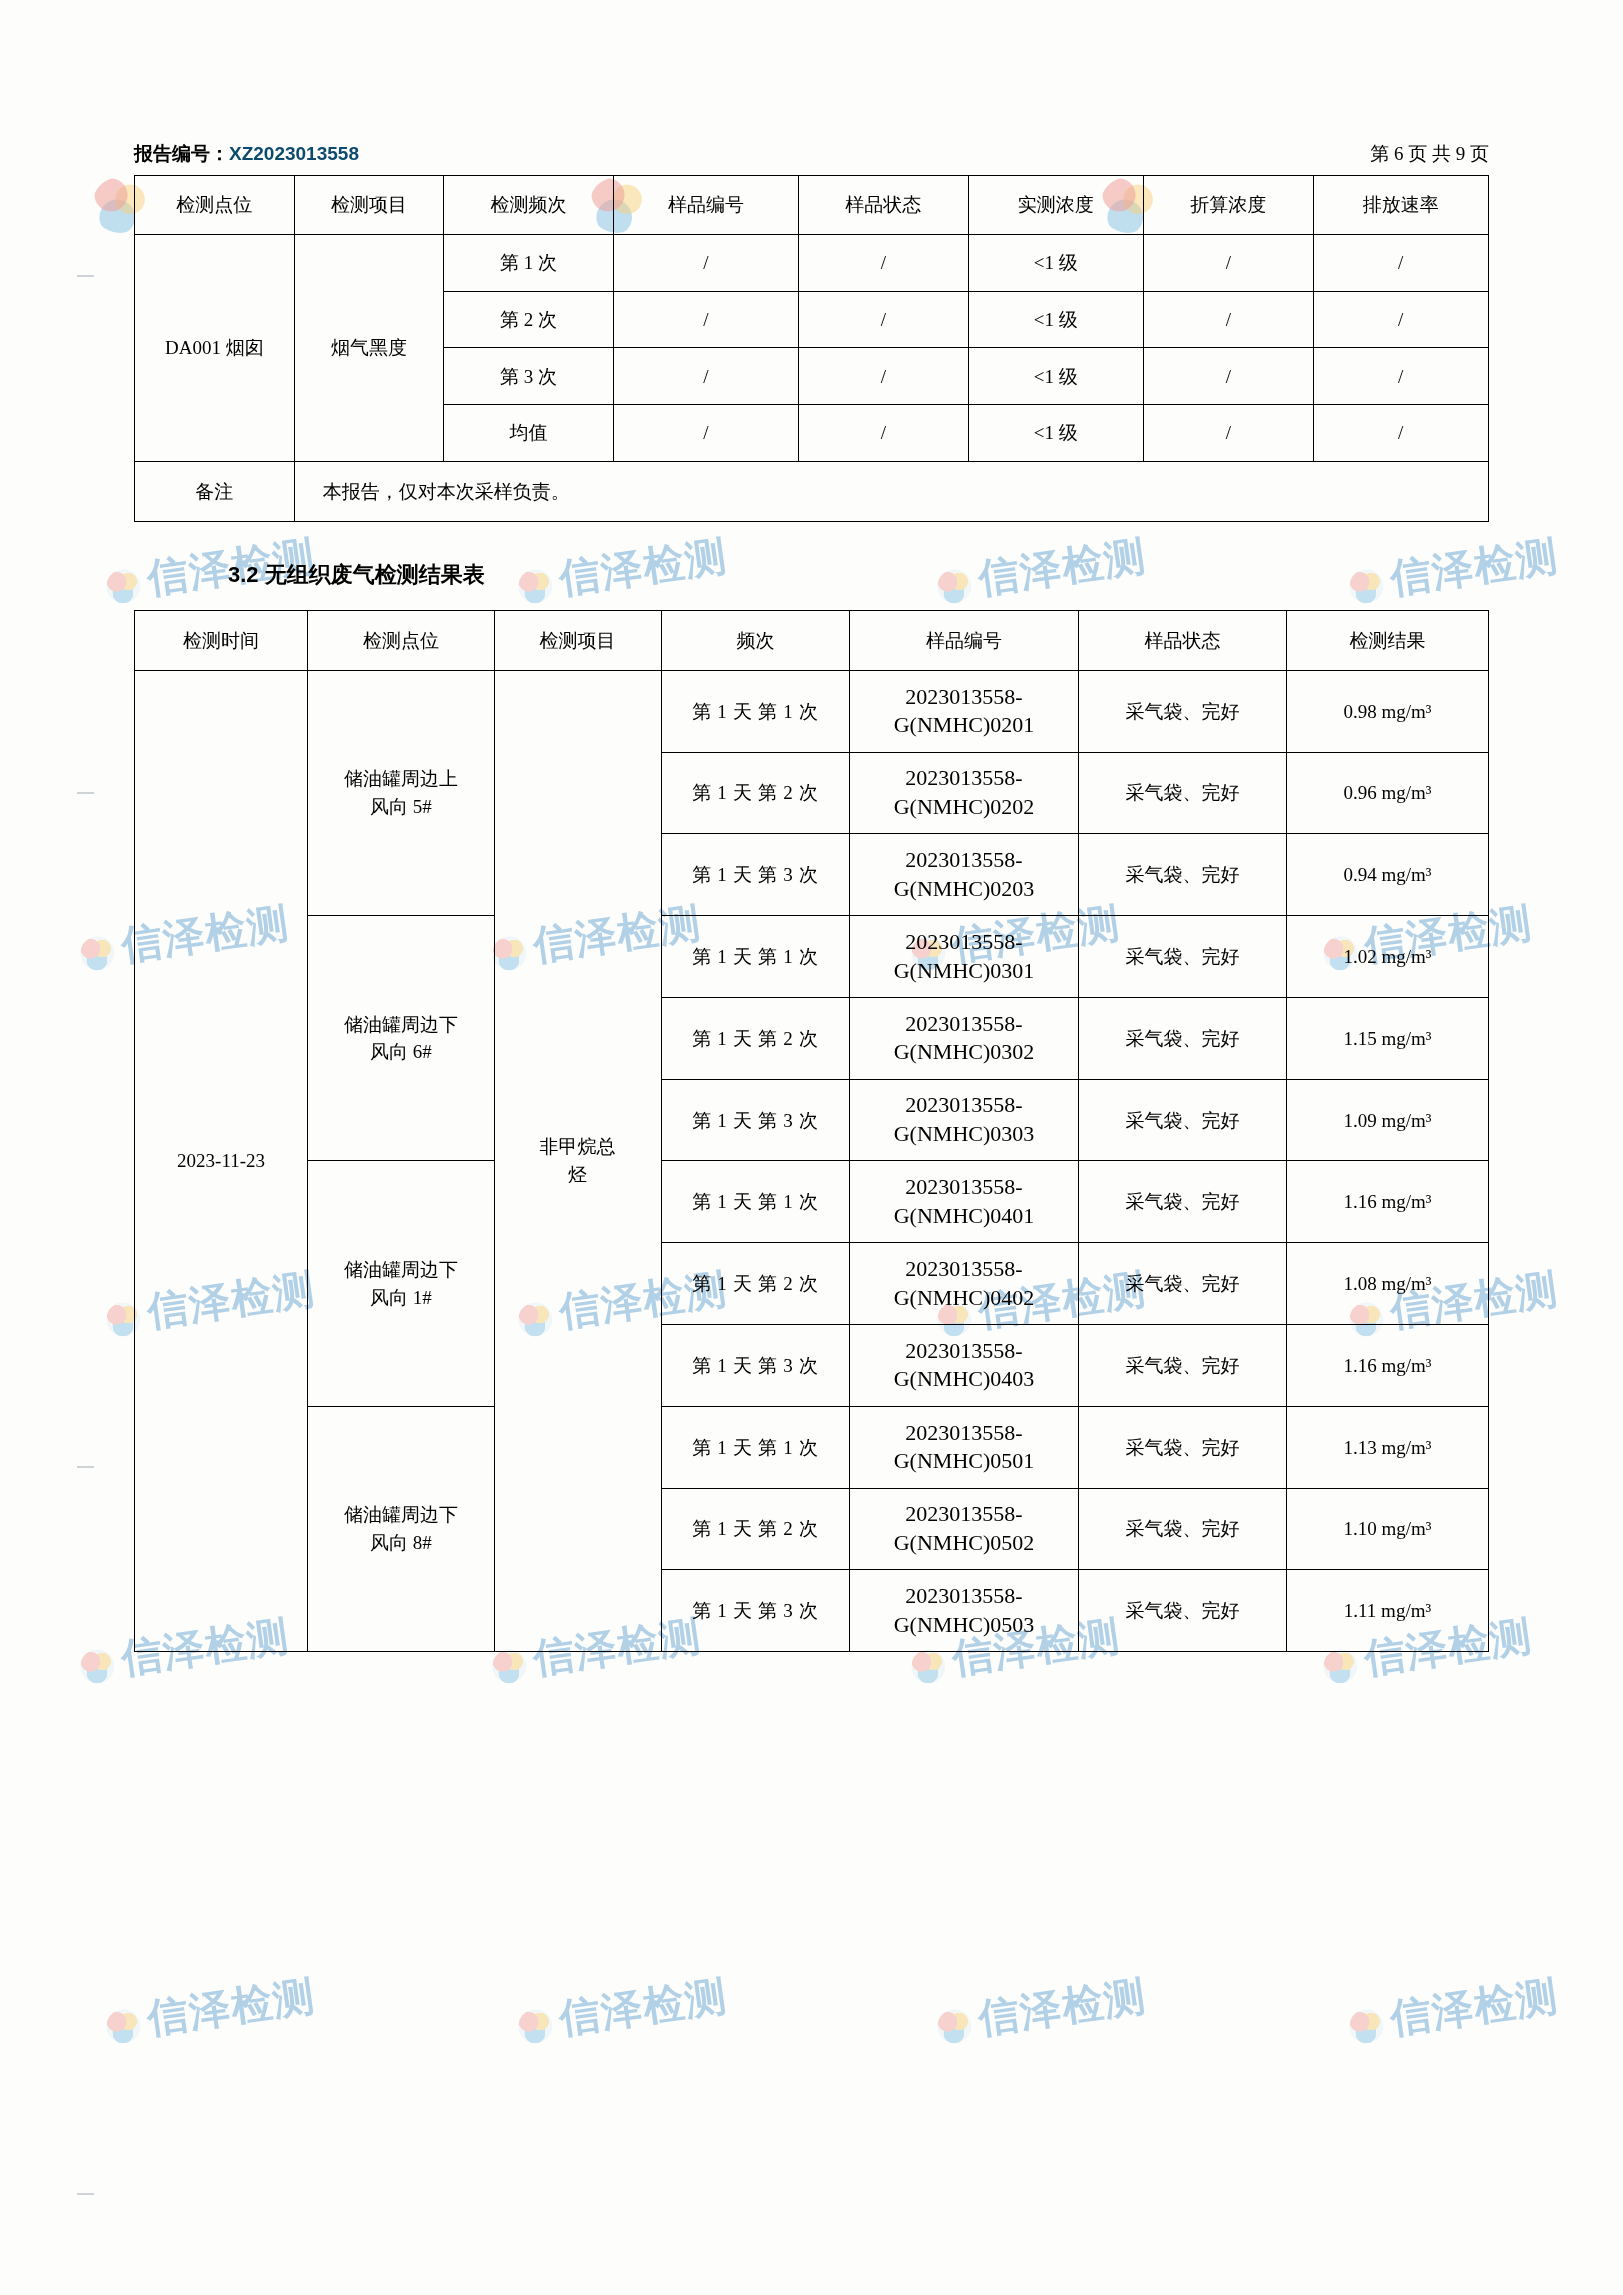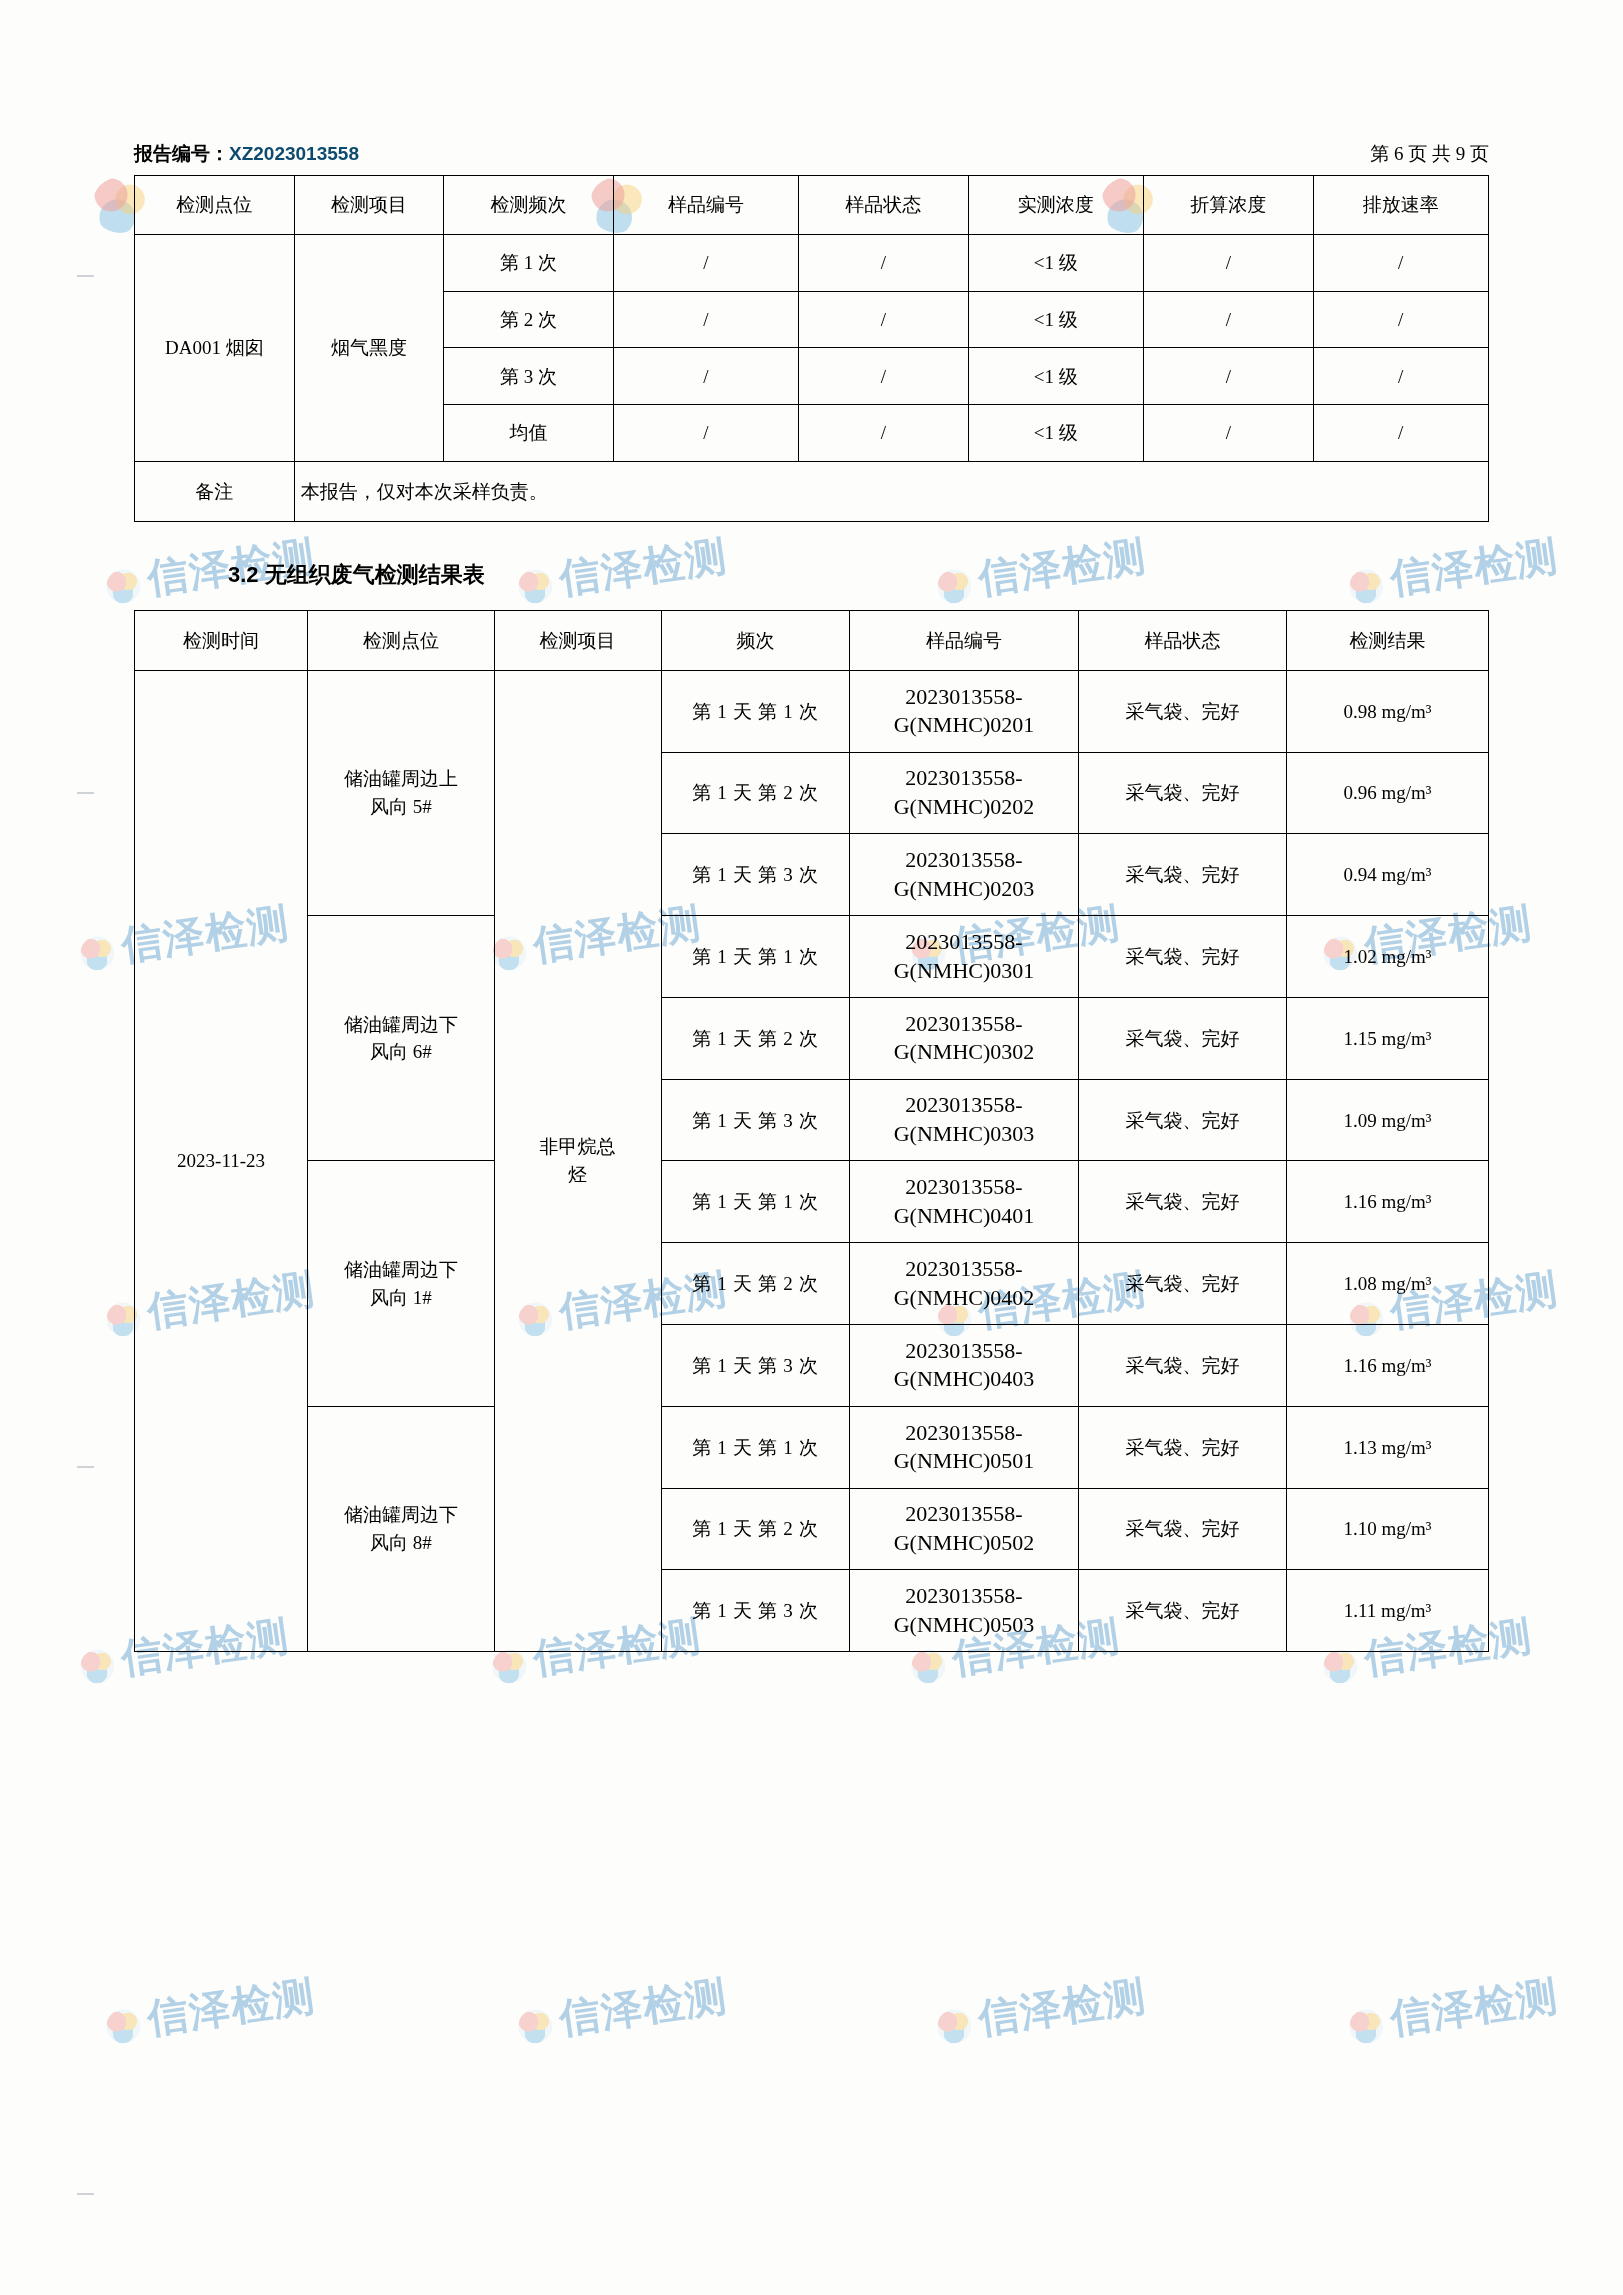--- a/index.html
+++ b/index.html
@@ -107,21 +107,21 @@
     left: 134px;
     width: 1355px;
   }
   .t1 td { height: 48px; }
   .t1 .hdr td { height: 50px; }
   .t1 .note td {
     height: 51px;
   }
   .t1 .note .note-body {
     text-align: left;
-    padding-left: 6px;
+    padding-left: 28px;
   }
 
   .section-title {
     position: absolute;
     top: 560px;
     left: 228px;
     font-family: "Liberation Sans", sans-serif;
     font-weight: bold;
     font-size: 22px;
     z-index: 10;

